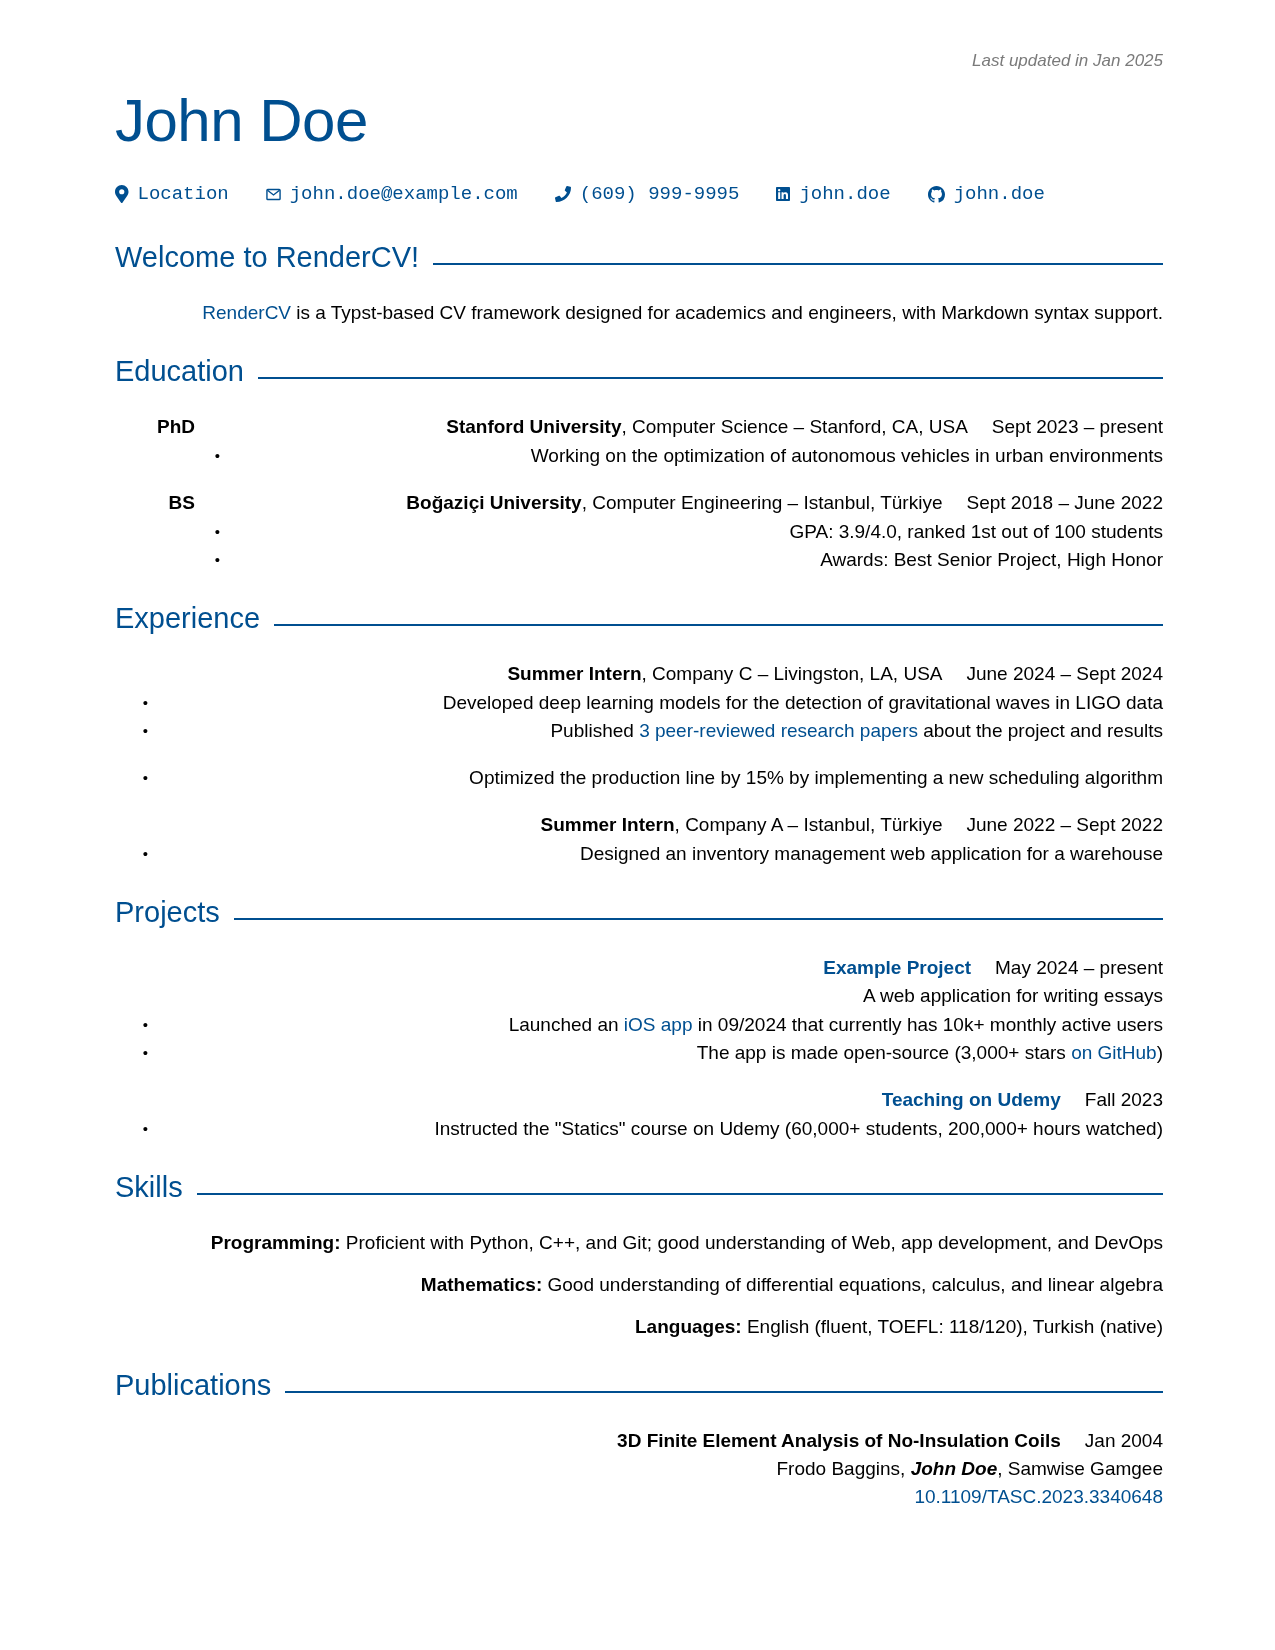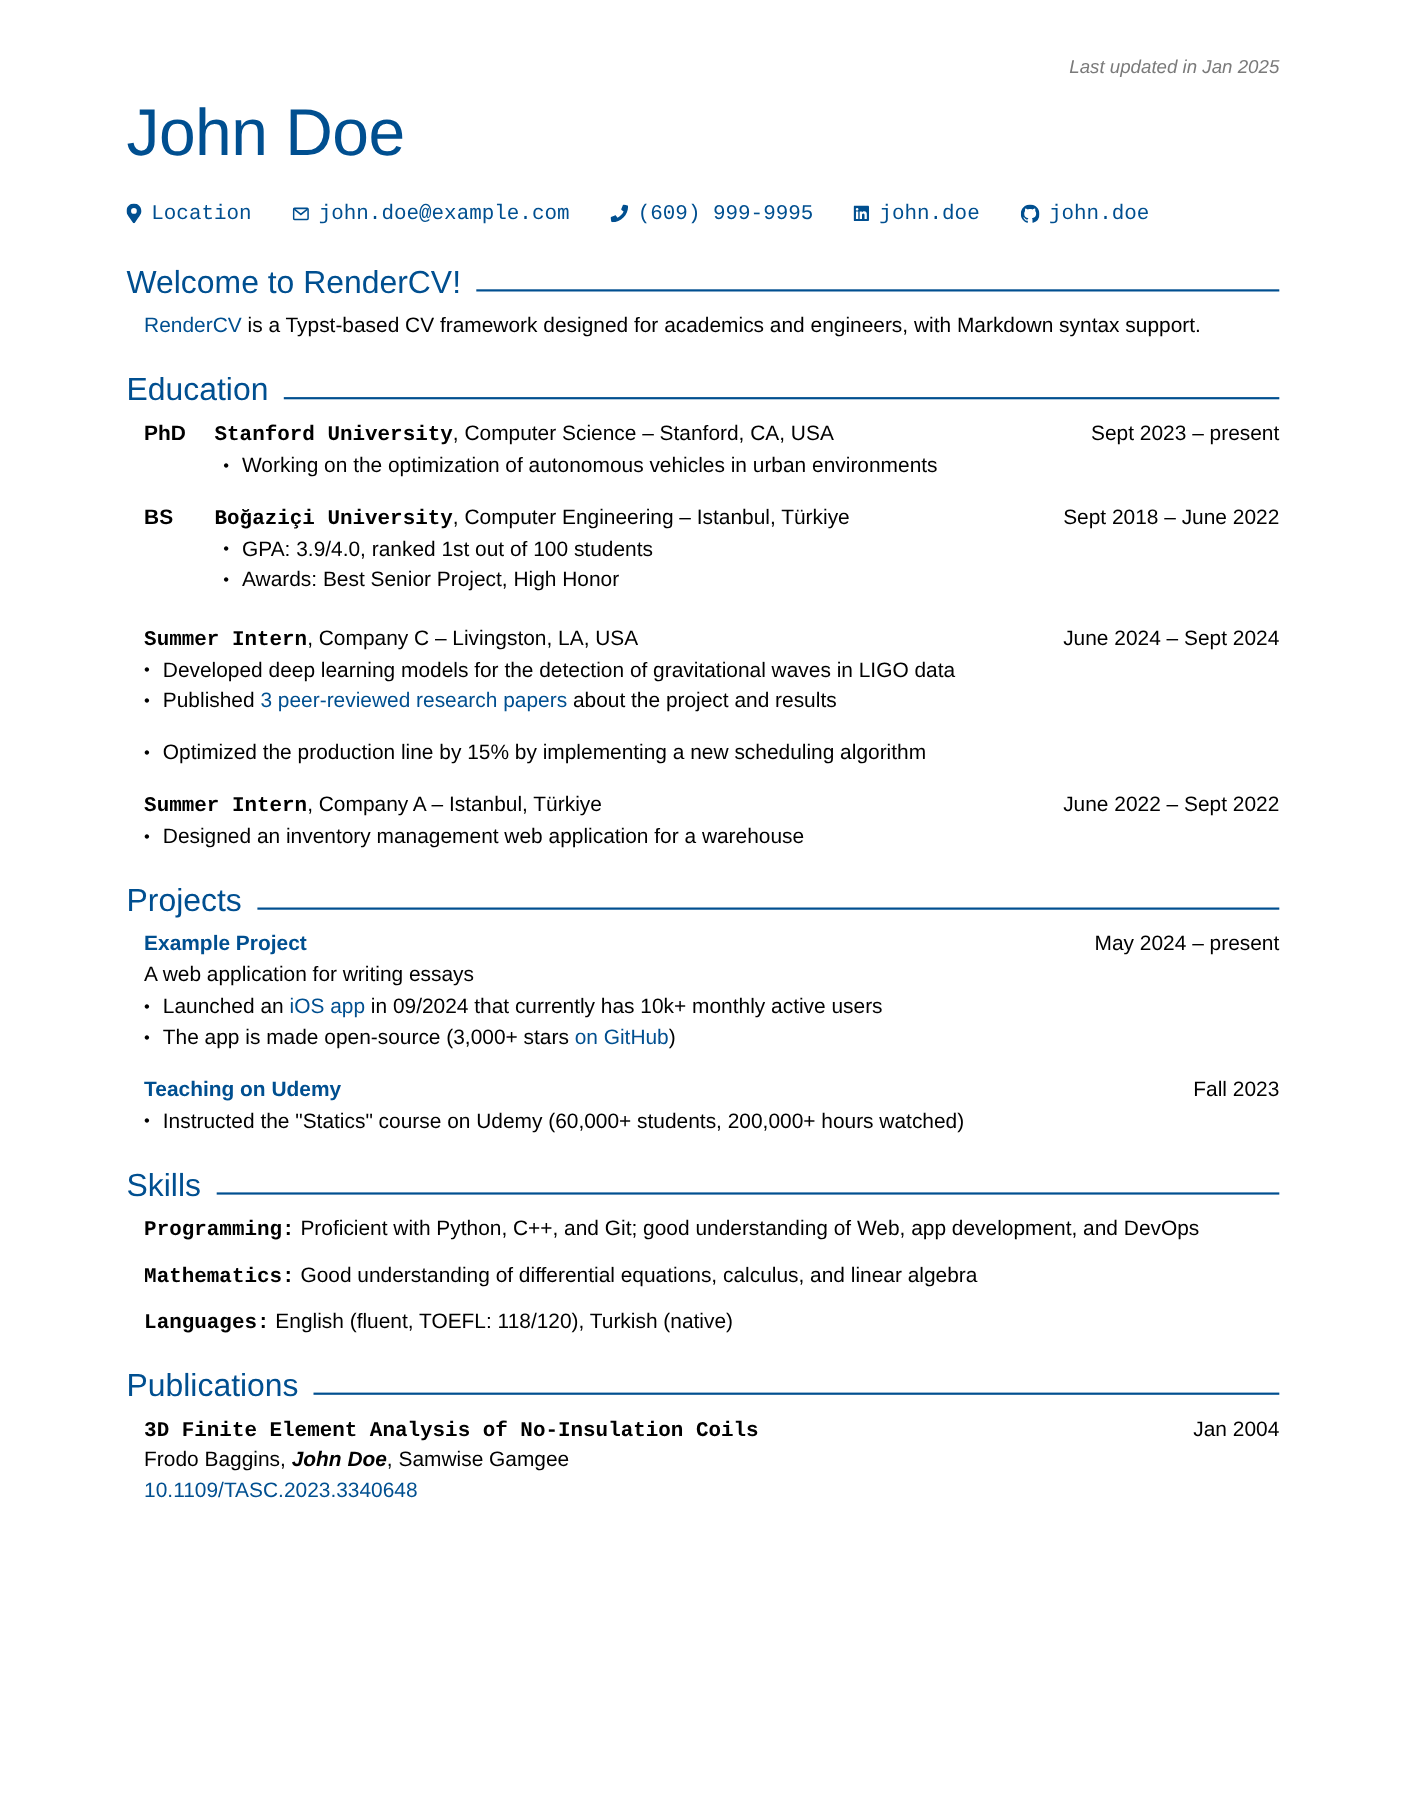--- a/index.html
+++ b/index.html
@@ -23,24 +23,24 @@
   
   .contacts{display:flex;align-items:center;gap:37px;margin-top:26px;font-family:Liberation Mono, monospace;}
   .contact{display:flex;align-items:center;gap:9px;color:var(--accent);text-decoration:none;cursor:pointer;}
   .contact .icon{display:inline-flex;align-items:center;}
   .contact svg{height:18px;width:auto;display:block;}
   
   .section{margin-top:25px;}
   .section-head{display:flex;align-items:center;justify-content:center;}
   .section-title{color:var(--accent);font-size:29px;line-height:38px;white-space:nowrap;font-weight:400;}
   .section-rule{flex:1;height:2px;background:var(--accent);margin-left:14px;transform:translateY(7px);}
-  .section-body{margin-left:16px;margin-top:7px;}
+  .section-body{margin-left:16px;margin-top:23px;text-align:right;}
   .para{margin:0 0 14px 0;}
   a.link{color:var(--accent);text-decoration:none;cursor:pointer;}
-  .b{font-weight:700;font-family:Liberation Mono, monospace;}
+  .b{font-weight:700;}
   .bi{font-weight:700;font-style:italic;}
   
   .entry{margin-bottom:19px;}
   .entry:last-child{margin-bottom:0;}
   .entry-head{display:flex;align-items:flex-start;}
   .entry-title{flex:1;padding-right:24px;}
   .entry-date{white-space:nowrap;}
   .proj-name{font-weight:700;}
   
   .edu{display:flex;}
@@ -164,20 +164,24 @@
                 <span class="bullet-text">Awards: Best Senior Project, High Honor</span>
               </div>
           </div>
         </div>
       </div>
 
     </div>
   </div>
 
   <div class="section">
+    <div class="section-head">
+      <span class="section-title">Experience</span>
+      <span class="section-rule"></span>
+    </div>
     <div class="section-body">
 
       <div class="entry">
         <div class="entry-head">
           <div class="entry-title"><span class="b">Summer Intern</span><span>, Company C – Livingston, LA, USA</span></div>
           <div class="entry-date">June 2024 – Sept 2024</div>
         </div>
         <div class="bullets">
           <div class="bullet">
               <span class="dot">•</span>

